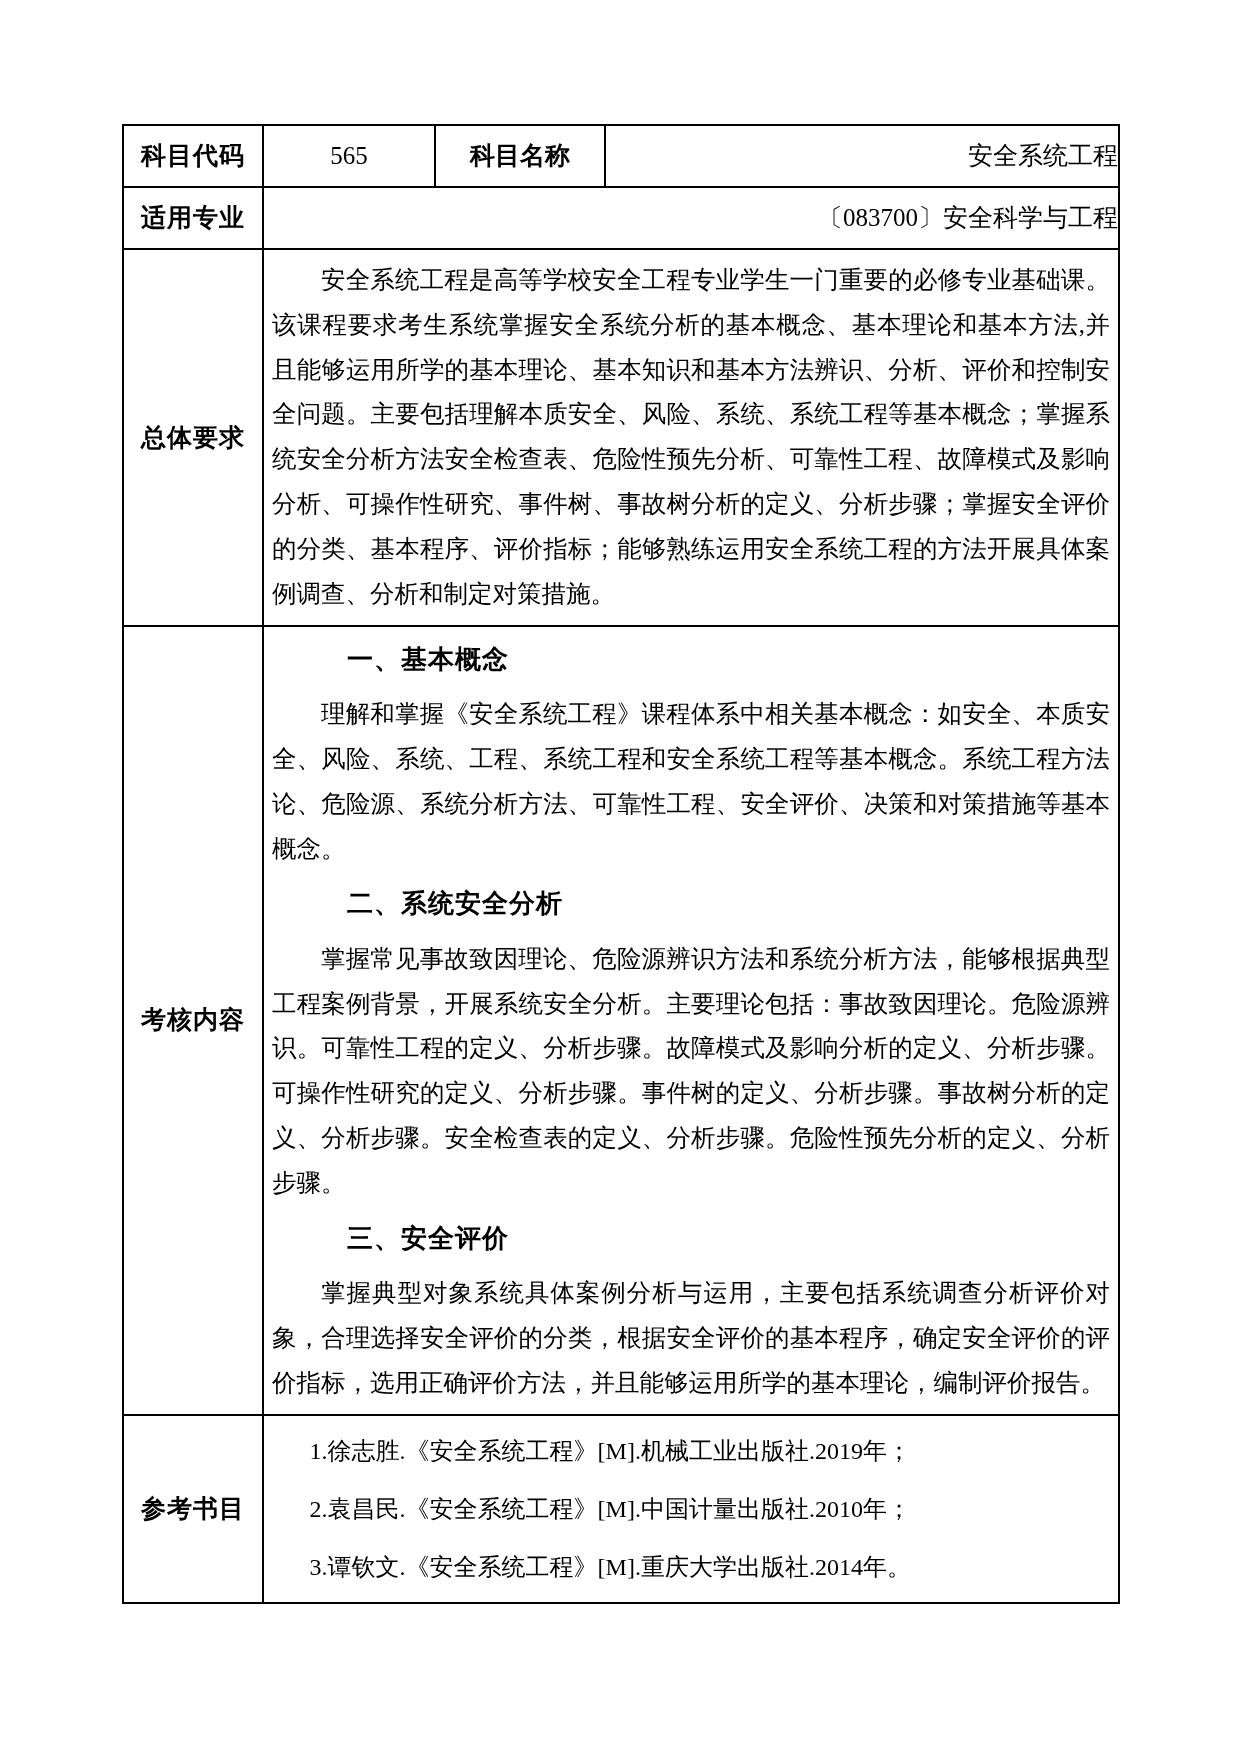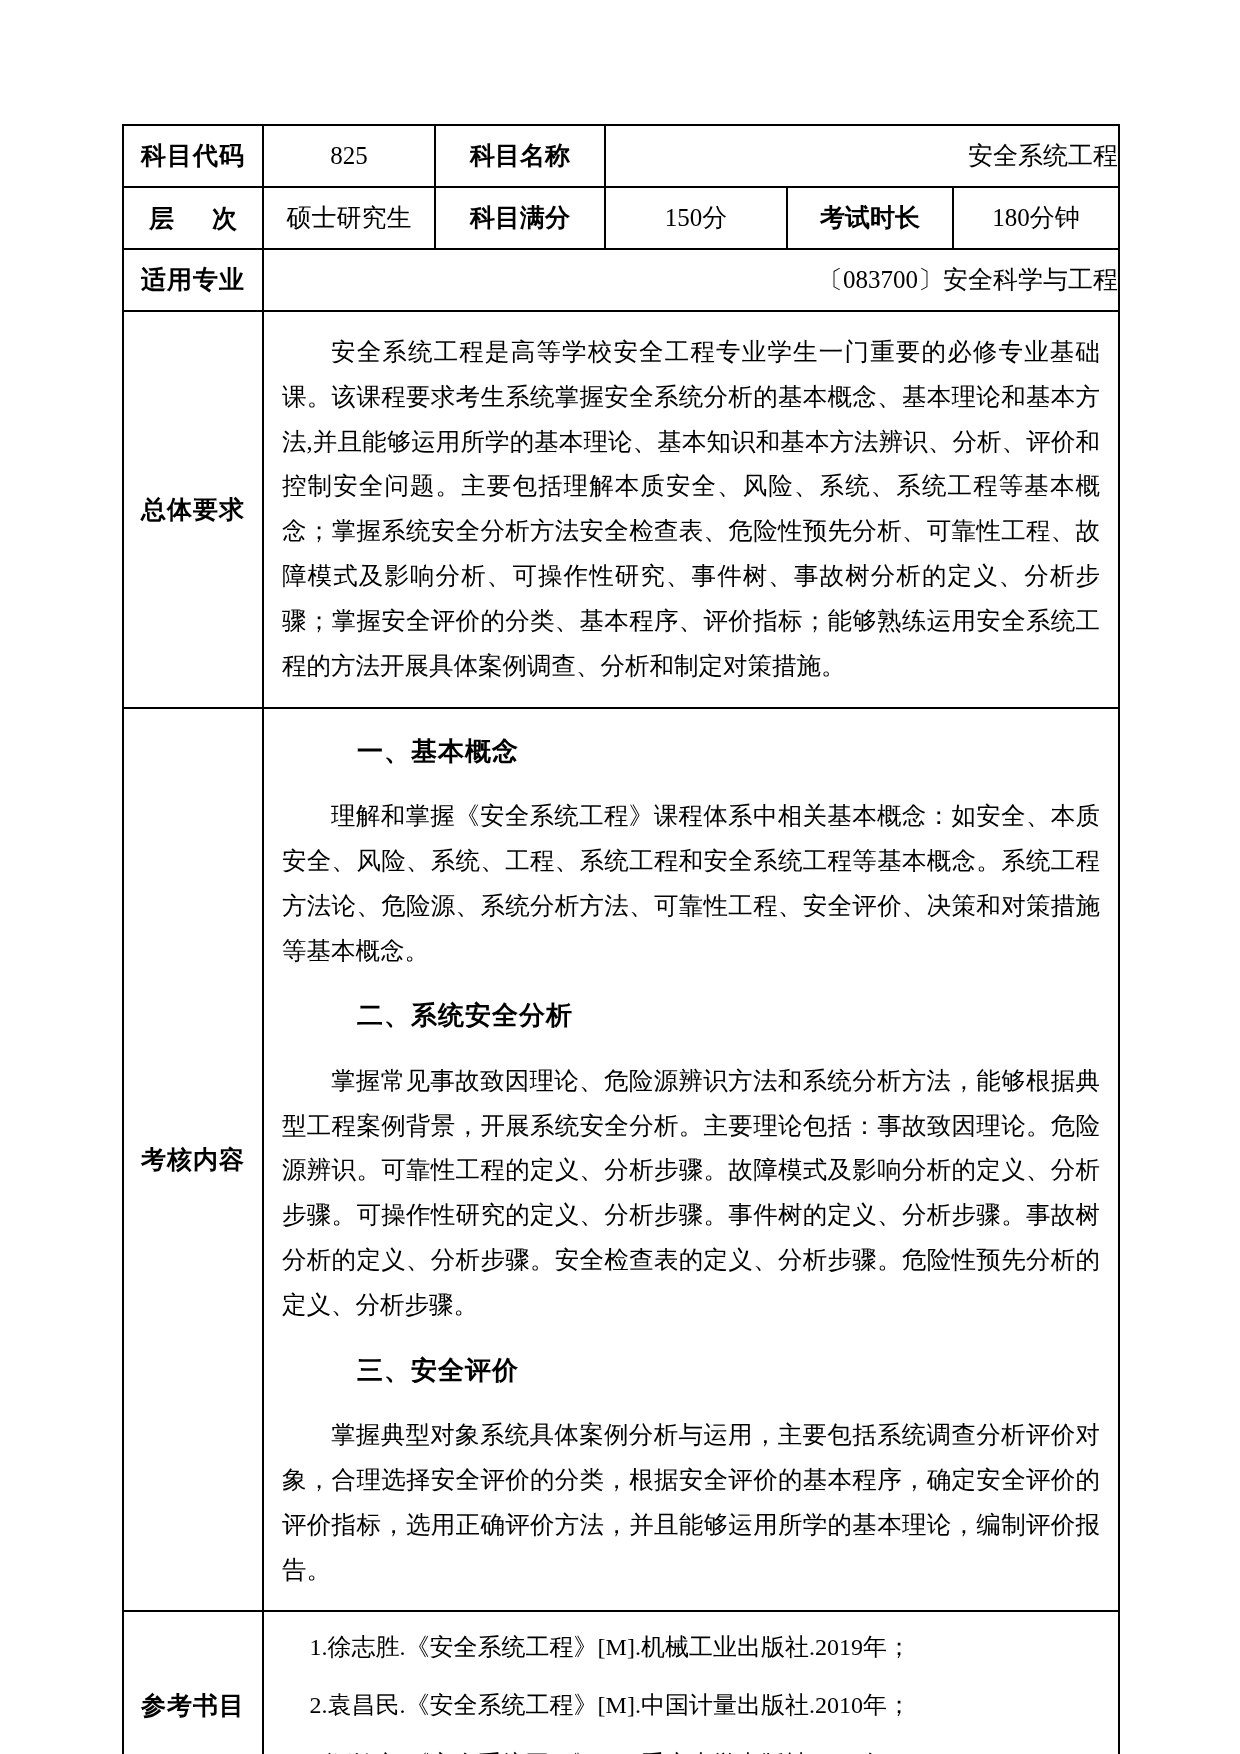--- a/index.html
+++ b/index.html
@@ -78,21 +78,21 @@
 
   
   .content {
     padding: 10px 16px 14px 16px;
     font-size: 24.5px;
     line-height: 1.83;
     text-align: justify;
     text-justify: inter-ideograph;
   }
   .content p {
-    margin: 18px;
+    margin: 8px;
     text-indent: 2em;
   }
   .sec-head {
     margin: 8px 0 0 0;
     font-weight: bold;
     font-size: 26px;
     text-indent: 1.6em;
     line-height: 1.9;
     letter-spacing: 1px;
     padding-left: 23px;
@@ -113,31 +113,23 @@
       <col style="width:140px">
       <col style="width:172px">
       <col style="width:170px">
       <col style="width:182px">
       <col style="width:166px">
       <col style="width:166px">
     </colgroup>
     <tbody>
       <tr class="row-h">
         <td class="lbl">科目代码</td>
-        <td class="val">825</td>
+        <td class="val">565</td>
         <td class="hdr">科目名称</td>
         <td class="val-left" colspan="3">安全系统工程</td>
-      </tr>
-      <tr class="row-h">
-        <td class="lbl-spaced"><span>层</span><span class="sp"></span><span>次</span></td>
-        <td class="val">硕士研究生</td>
-        <td class="hdr">科目满分</td>
-        <td class="val">150分</td>
-        <td class="hdr">考试时长</td>
-        <td class="val">180分钟</td>
       </tr>
       <tr class="row-h">
         <td class="lbl">适用专业</td>
         <td class="val-left" colspan="5">〔083700〕安全科学与工程</td>
       </tr>
       <tr>
         <td class="lbl">总体要求</td>
         <td class="content" colspan="5">
           <p>安全系统工程是高等学校安全工程专业学生一门重要的必修专业基础课。该课程要求考生系统掌握安全系统分析的基本概念、基本理论和基本方法,并且能够运用所学的基本理论、基本知识和基本方法辨识、分析、评价和控制安全问题。主要包括理解本质安全、风险、系统、系统工程等基本概念；掌握系统安全分析方法安全检查表、危险性预先分析、可靠性工程、故障模式及影响分析、可操作性研究、事件树、事故树分析的定义、分析步骤；掌握安全评价的分类、基本程序、评价指标；能够熟练运用安全系统工程的方法开展具体案例调查、分析和制定对策措施。</p>
         </td>

